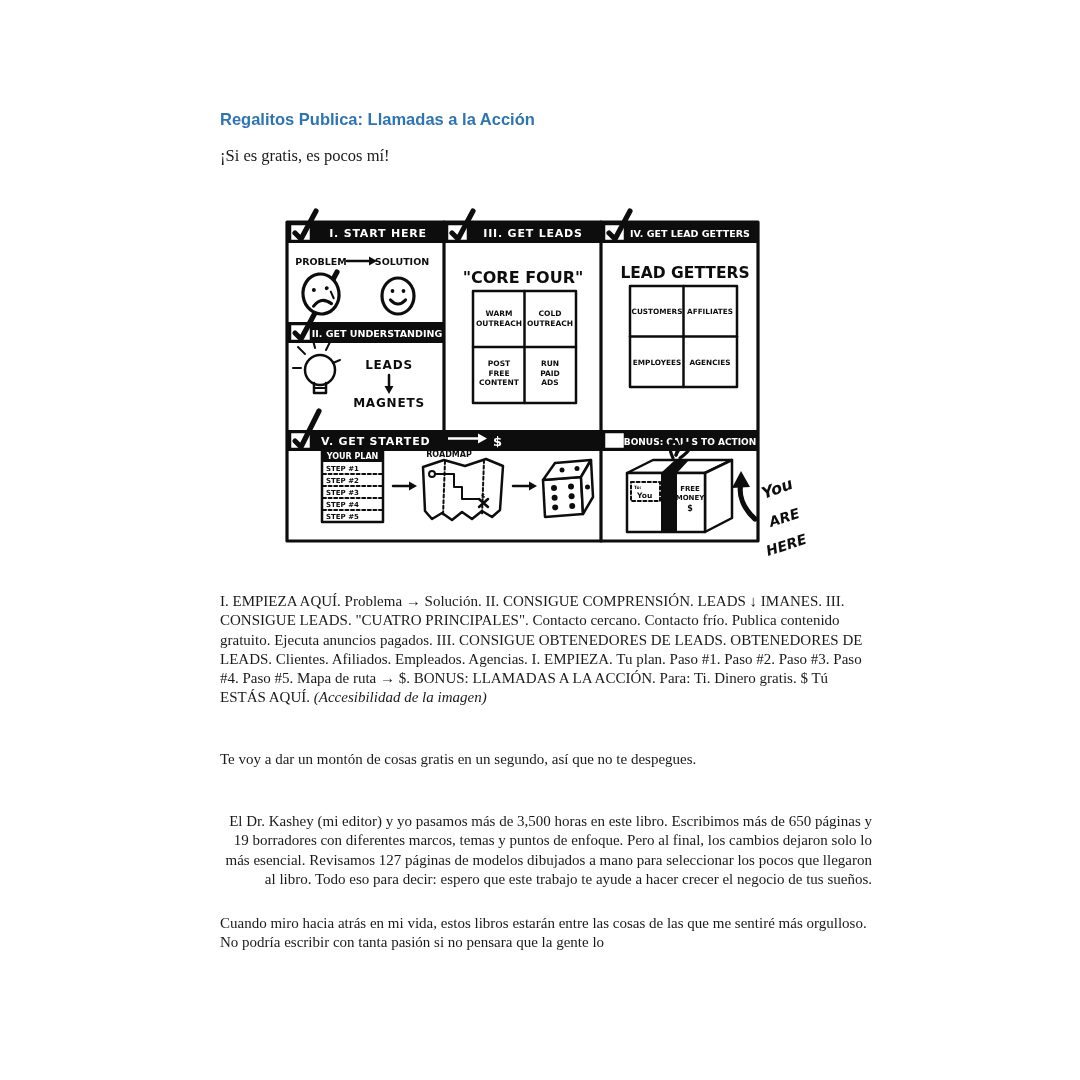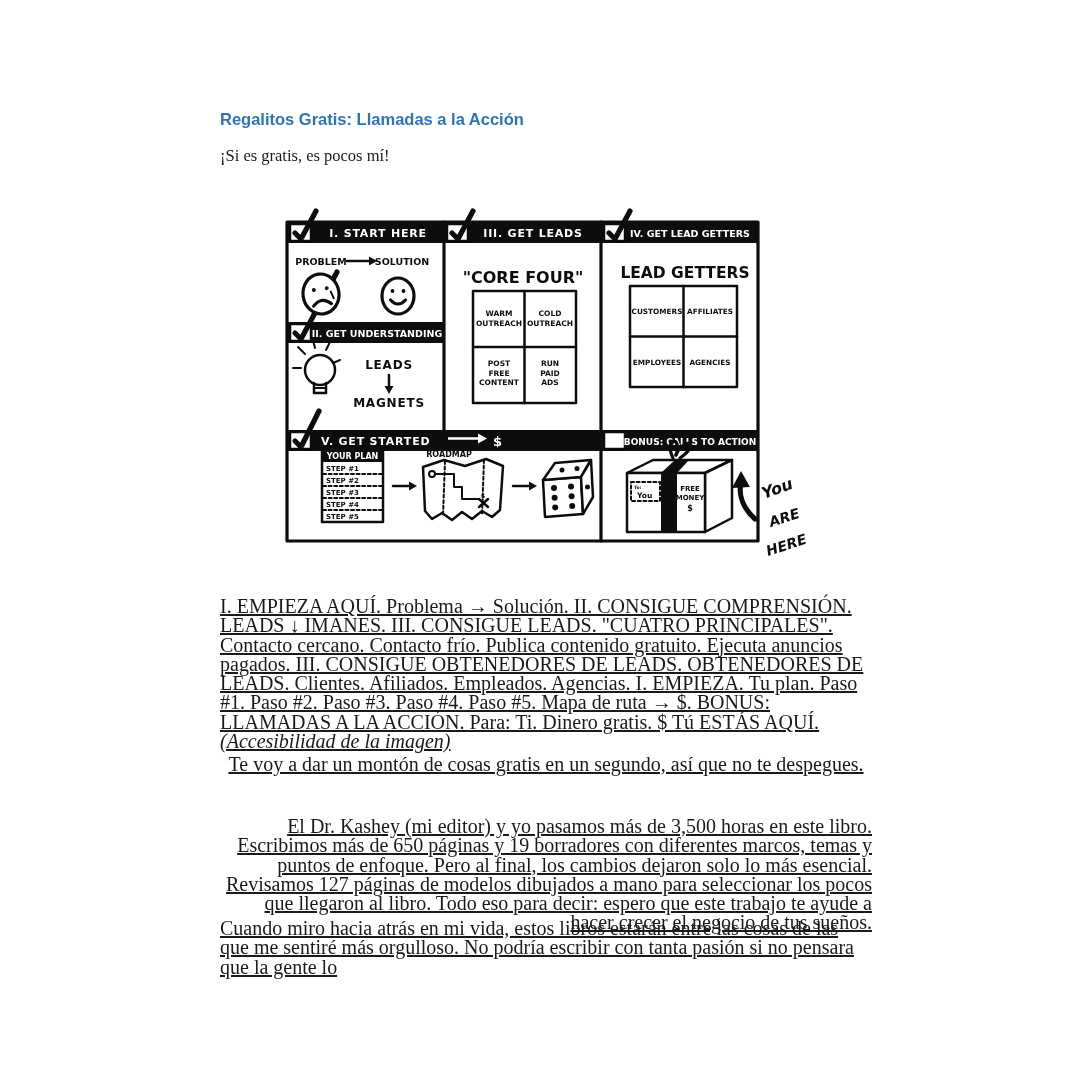--- a/index.html
+++ b/index.html
@@ -8,42 +8,42 @@
     font-family:"Liberation Serif","DejaVu Serif",serif;color:#1a1a1a;
     overflow:hidden;
   }
   .abs{position:absolute;}
   .heading{
     left:220px;top:109px;width:650px;
     font-family:"Liberation Sans","DejaVu Sans",sans-serif;
     font-weight:bold;font-size:16.5px;line-height:21px;color:#2E74B5;
   }
   .intro{left:220px;top:146px;width:650px;font-size:16.5px;line-height:20px;}
-  .para{left:220px;width:652px;font-size:20px;line-height:19.3px;text-align:left;text-decoration:underline;}
+  .para{left:220px;width:652px;font-size:15px;line-height:19.3px;text-align:left;}
   .p-access{top:577px;}
-  .p-hook{top:735px;text-align:center;}
+  .p-hook{top:735px;}
   .p-effort{top:797px;text-align:right;}
   .p-pride{top:899px;}
   .sketch{left:285px;top:208px;}
 
   
   .ink{stroke:#0d0d0d;fill:none;stroke-linecap:round;stroke-linejoin:round;}
   .w1{stroke-width:2;} .w2{stroke-width:2.5;} .w3{stroke-width:3.2;} .w5{stroke-width:5.2;}
   .fillb{fill:#0d0d0d;stroke:none;}
   .fillw{fill:#ffffff;}
   text.hw{font-family:"DejaVu Sans",sans-serif;font-weight:bold;fill:#0d0d0d;}
   text.wt{fill:#ffffff;}
   .ls{letter-spacing:0.8px;}
   .it{font-style:italic;}
   .dash{stroke-dasharray:3,2.6;}
 </style>
 </head>
 <body>
 
-<div class="abs heading">Regalitos Gratis: Llamadas a la Acción</div>
+<div class="abs heading">Regalitos Publica: Llamadas a la Acción</div>
 <div class="abs intro">¡Si es gratis, es pocos mí!</div>
 
 <svg class="abs sketch" width="530" height="355" viewBox="0 0 530 355">
 
   <rect x="2" y="14" width="471" height="319" class="ink w3 fillw"></rect>
   <line x1="159" y1="14" x2="159" y2="222" class="ink w3"></line>
   <line x1="316" y1="14" x2="316" y2="333" class="ink w3"></line>
 
   <rect x="2" y="14" width="157" height="21" class="fillb"></rect>
   <rect x="159" y="14" width="157" height="21" class="fillb"></rect>

